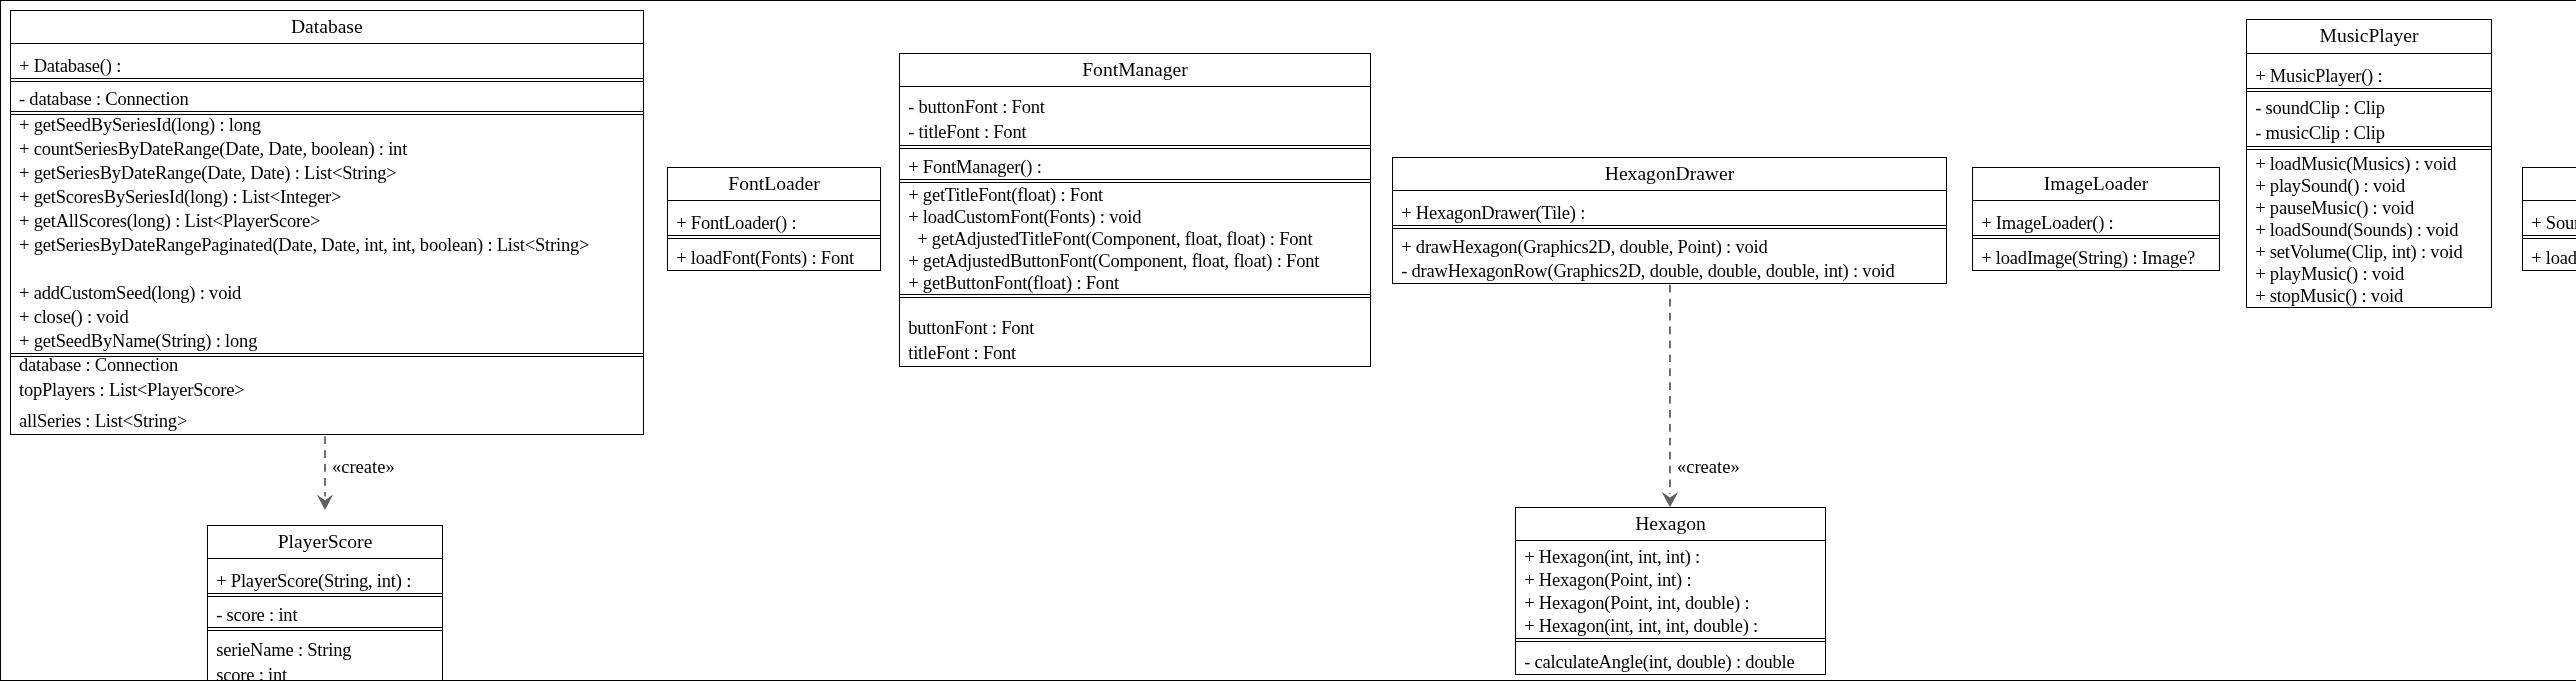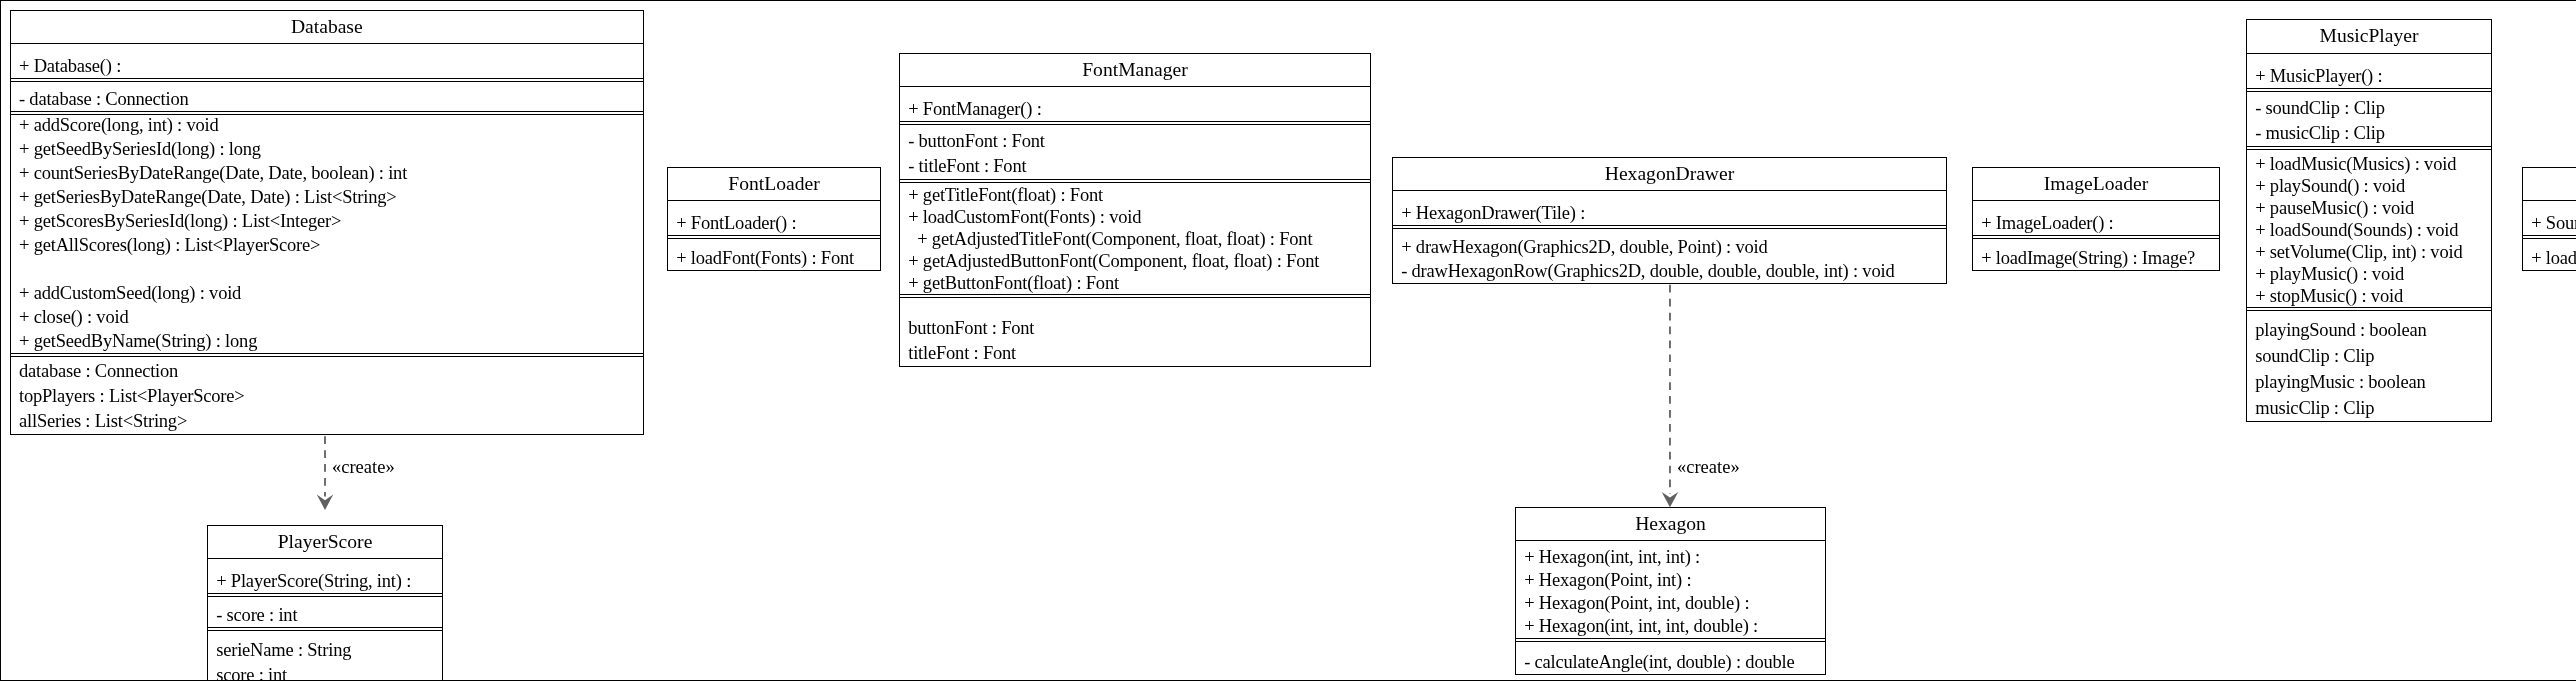--- a/index.html
+++ b/index.html
@@ -68,47 +68,48 @@
       <div class="uml-comp" style="height: 33px;">
         <div class="uml-member">- database : Connection</div>
       </div>
       <div class="uml-comp" style="height: 242px;">
         <div class="uml-member" style="line-height: 24px;">+ addScore(long, int) : void</div>
         <div class="uml-member" style="line-height: 24px;">+ getSeedBySeriesId(long) : long</div>
         <div class="uml-member" style="line-height: 24px;">+ countSeriesByDateRange(Date, Date, boolean) : int</div>
         <div class="uml-member" style="line-height: 24px;">+ getSeriesByDateRange(Date, Date) : List&lt;String&gt;</div>
         <div class="uml-member" style="line-height: 24px;">+ getScoresBySeriesId(long) : List&lt;Integer&gt;</div>
         <div class="uml-member" style="line-height: 24px;">+ getAllScores(long) : List&lt;PlayerScore&gt;</div>
+        <div class="uml-member" style="line-height: 24px;">+ getSeriesByDateRangePaginated(Date, Date, int, int, boolean) : List&lt;String&gt;</div>
         <div class="uml-member" style="line-height: 24px; margin-top: 24px;">+ addCustomSeed(long) : void</div>
         <div class="uml-member" style="line-height: 24px;">+ close() : void</div>
         <div class="uml-member" style="line-height: 24px;">+ getSeedByName(String) : long</div>
       </div>
       <div class="uml-comp" style="height: 81px;">
         <div class="uml-member" style="line-height: 25px;">database : Connection</div>
         <div class="uml-member" style="line-height: 25px;">topPlayers : List&lt;PlayerScore&gt;</div>
-        <div class="uml-member" style="line-height: 25px;">allSeries : List&lt;String&gt;</div>
+        <div class="uml-member" style="line-height: 25px; margin-top: 6px;">allSeries : List&lt;String&gt;</div>
       </div>
     </div>
     <div class="uml-class" style="left: 666px; top: 166px; width: 214px;">
       <div class="uml-title" style="height: 33px;">FontLoader</div>
       <div class="uml-comp" style="height: 34px;">
         <div class="uml-member">+ FontLoader() :</div>
       </div>
       <div class="uml-comp" style="height: 35px;">
         <div class="uml-member">+ loadFont(Fonts) : Font</div>
       </div>
     </div>
     <div class="uml-class" style="left: 898px; top: 52px; width: 472px;">
       <div class="uml-title" style="height: 33px;">FontManager</div>
-      <div class="uml-comp" style="height: 34px;">
-        <div class="uml-member">+ FontManager() :</div>
-      </div>
       <div class="uml-comp" style="height: 58px;">
         <div class="uml-member" style="line-height: 25px;">- buttonFont : Font</div>
         <div class="uml-member" style="line-height: 25px;">- titleFont : Font</div>
+      </div>
+      <div class="uml-comp" style="height: 34px;">
+        <div class="uml-member">+ FontManager() :</div>
       </div>
       <div class="uml-comp" style="height: 115px;">
         <div class="uml-member" style="line-height: 22px;">+ getTitleFont(float) : Font</div>
         <div class="uml-member" style="line-height: 22px;">+ loadCustomFont(Fonts) : void</div>
         <div class="uml-member" style="line-height: 22px; margin-left: 9px;">+ getAdjustedTitleFont(Component, float, float) : Font</div>
         <div class="uml-member" style="line-height: 22px;">+ getAdjustedButtonFont(Component, float, float) : Font</div>
         <div class="uml-member" style="line-height: 22px;">+ getButtonFont(float) : Font</div>
       </div>
       <div class="uml-comp" style="height: 72px;">
         <div class="uml-member" style="line-height: 25px;">buttonFont : Font</div>
@@ -145,26 +146,20 @@
       </div>
       <div class="uml-comp" style="height: 161px;">
         <div class="uml-member" style="line-height: 22px;">+ loadMusic(Musics) : void</div>
         <div class="uml-member" style="line-height: 22px;">+ playSound() : void</div>
         <div class="uml-member" style="line-height: 22px;">+ pauseMusic() : void</div>
         <div class="uml-member" style="line-height: 22px;">+ loadSound(Sounds) : void</div>
         <div class="uml-member" style="line-height: 22px;">+ setVolume(Clip, int) : void</div>
         <div class="uml-member" style="line-height: 22px;">+ playMusic() : void</div>
         <div class="uml-member" style="line-height: 22px;">+ stopMusic() : void</div>
       </div>
-      <div class="uml-comp" style="height: 114px;">
-        <div class="uml-member" style="line-height: 26px;">playingSound : boolean</div>
-        <div class="uml-member" style="line-height: 26px;">soundClip : Clip</div>
-        <div class="uml-member" style="line-height: 26px;">playingMusic : boolean</div>
-        <div class="uml-member" style="line-height: 26px;">musicClip : Clip</div>
-      </div>
     </div>
     <div class="uml-class" style="left: 2521px; top: 166px; width: 233px;">
       <div class="uml-title" style="height: 33px;">SoundLoader</div>
       <div class="uml-comp" style="height: 34px;">
         <div class="uml-member">+ SoundLoader() :</div>
       </div>
       <div class="uml-comp" style="height: 35px;">
         <div class="uml-member">+ loadMusic(String) : Clip?</div>
       </div>
     </div>

